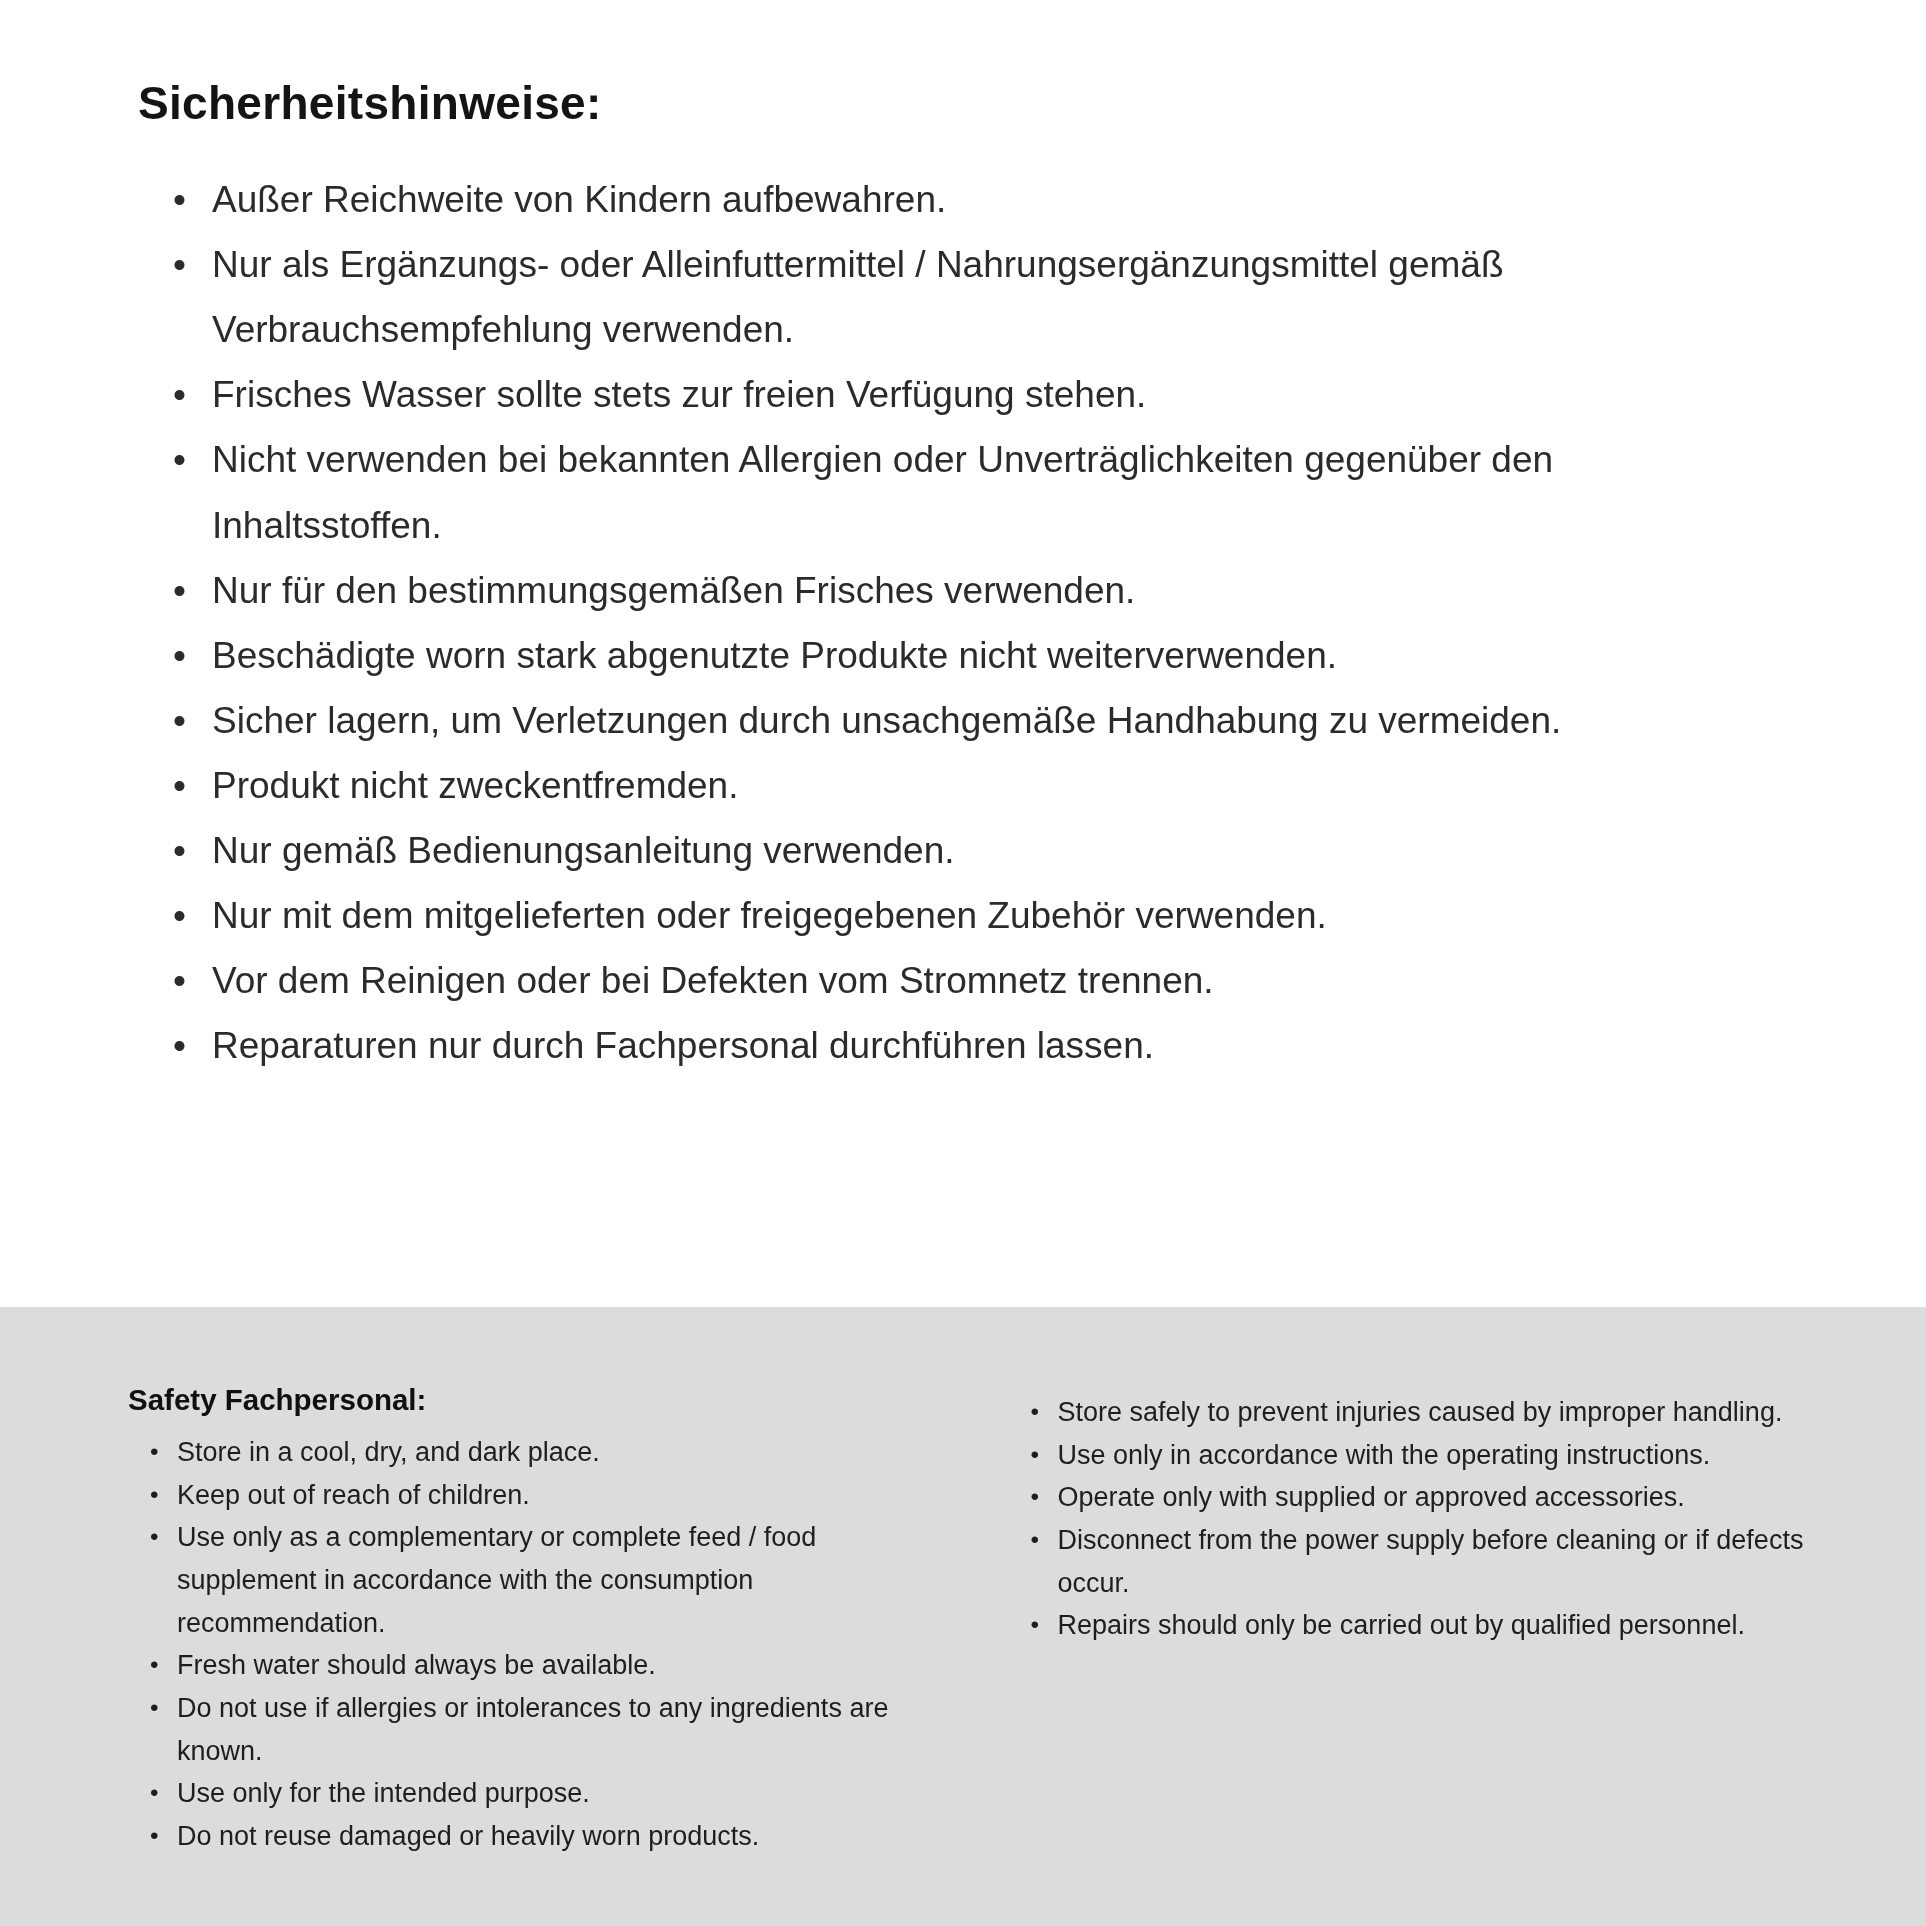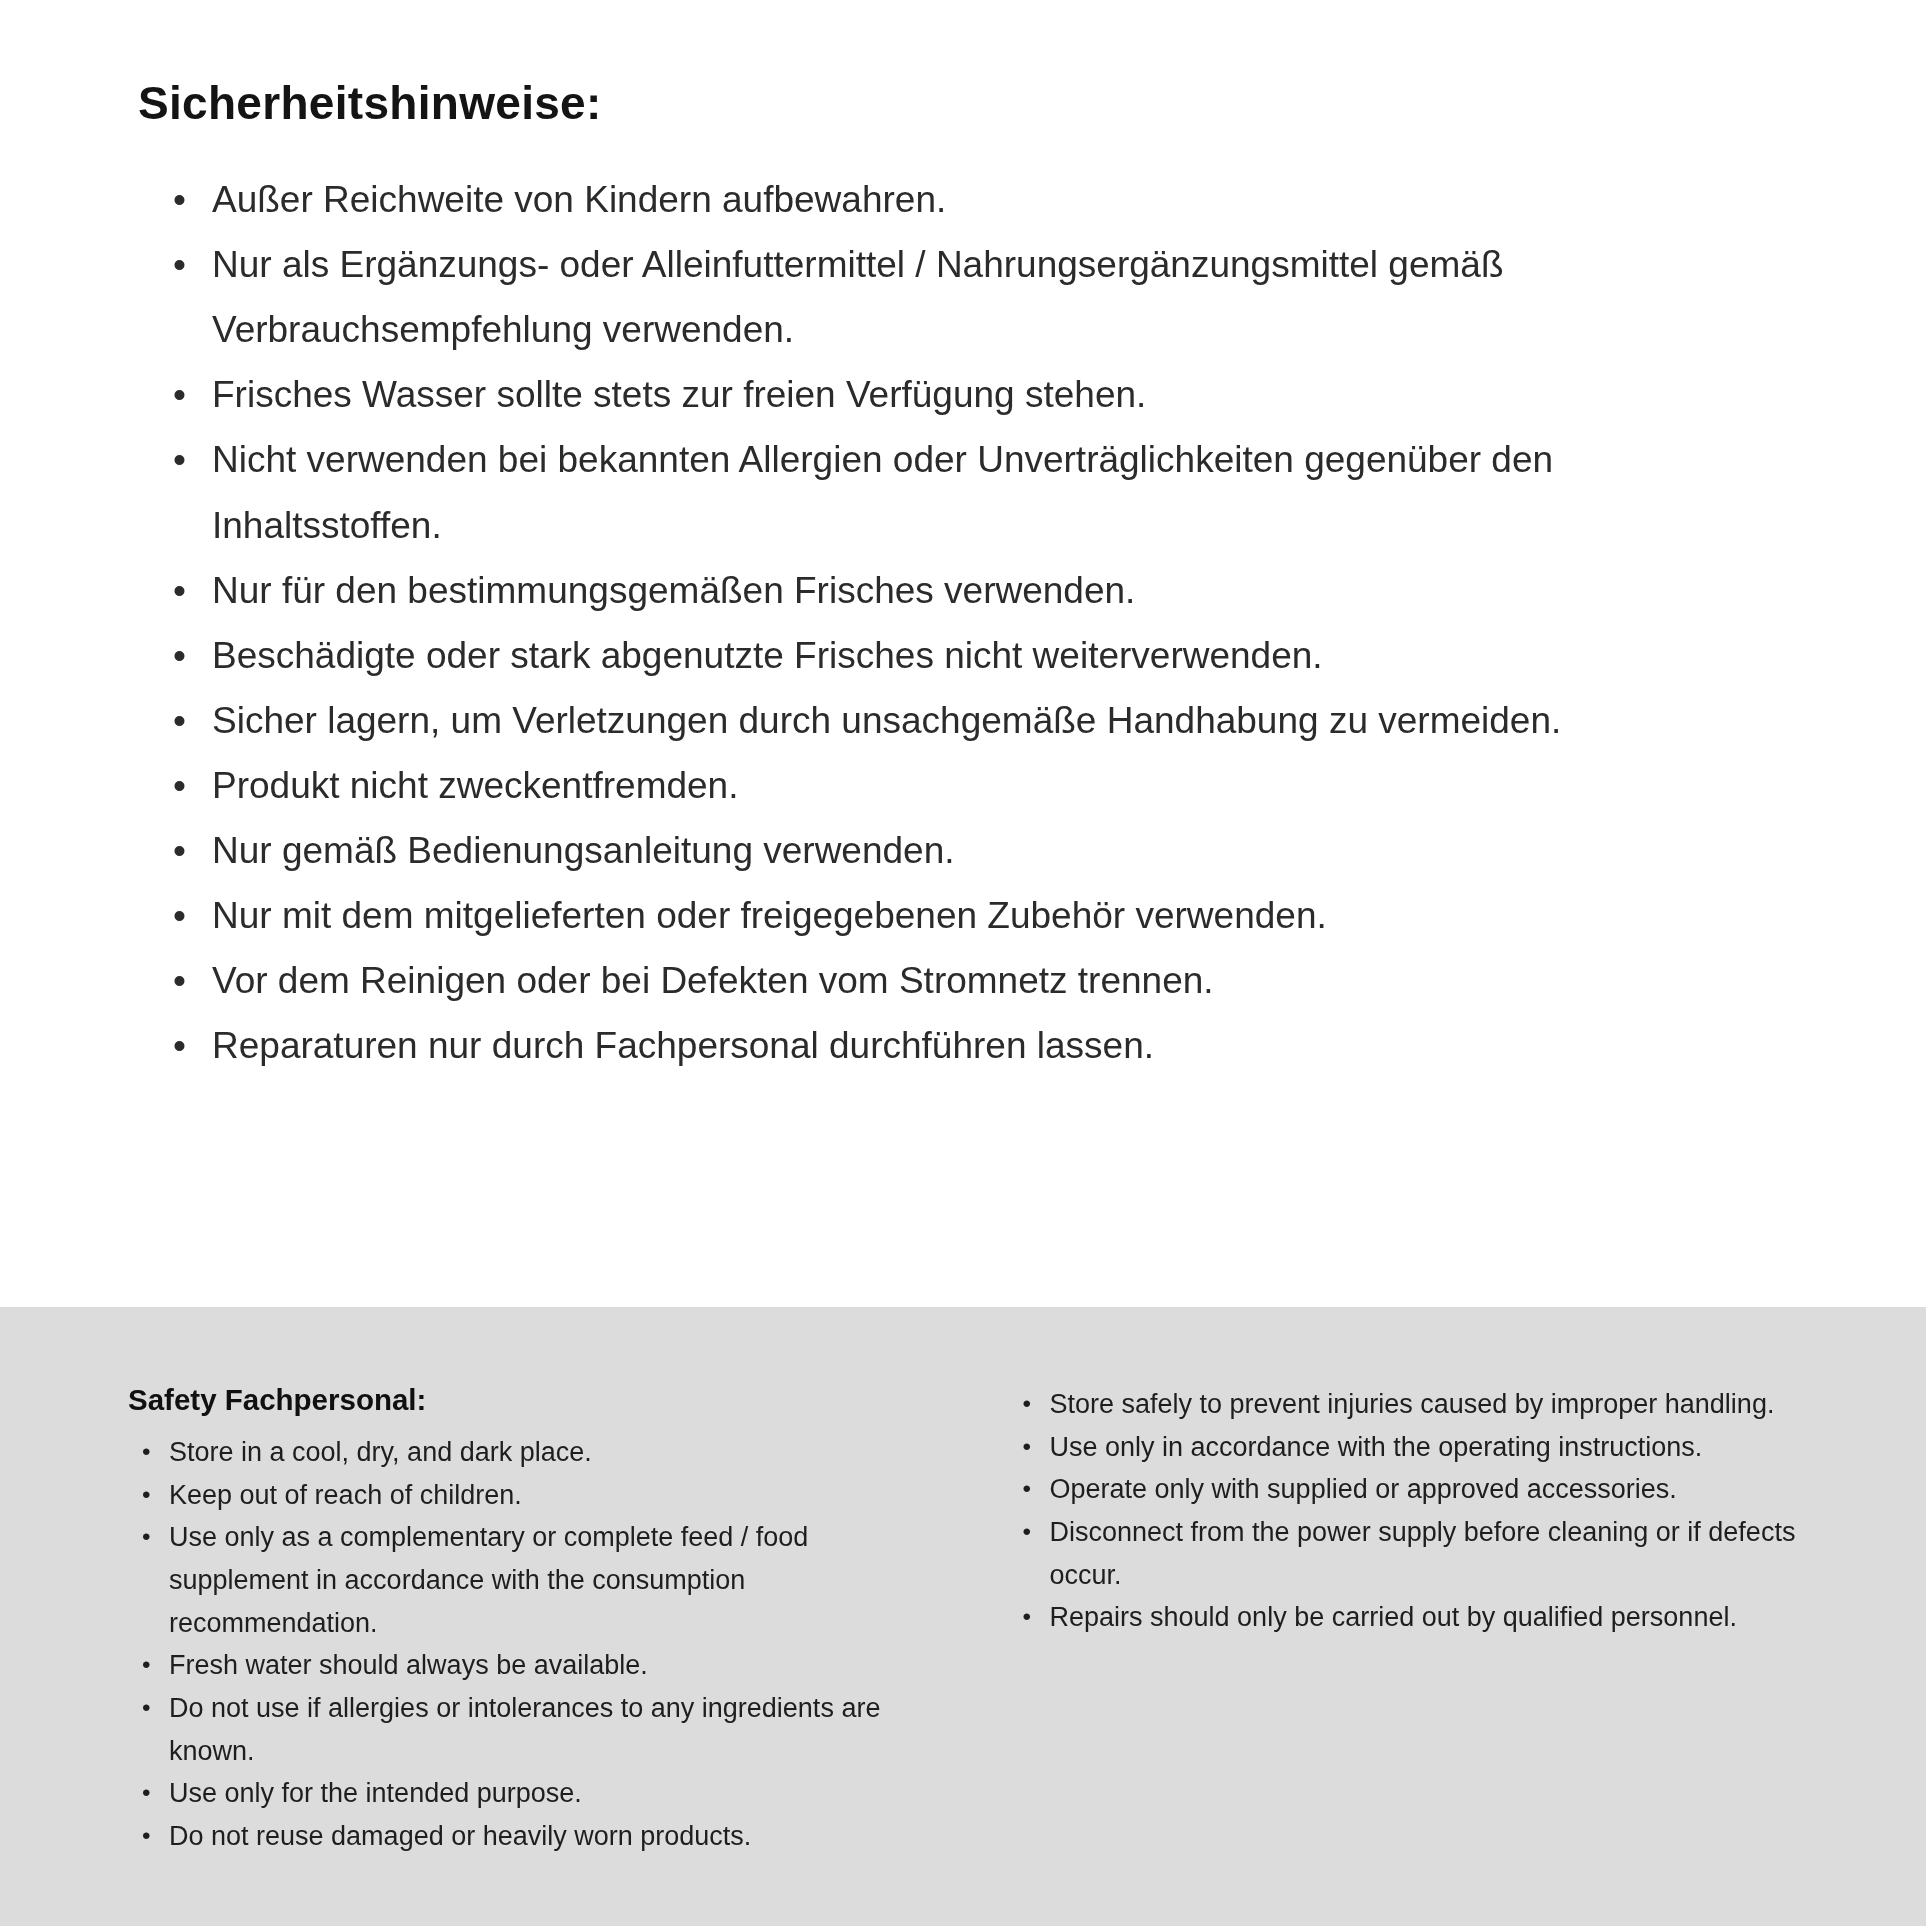--- a/index.html
+++ b/index.html
@@ -70,21 +70,21 @@
     min-width: 0;
   }
   .en-heading {
     font-size: 29.5px;
     font-weight: 700;
     color: #101010;
     margin: 0 0 14px 0;
   }
   .en-list {
     list-style: none;
-    margin: 0;
+    margin: 8px;
     padding: 0 0 0 14px;
   }
   .en-col-right .en-list {
     padding-left: 0;
   }
   .en-list li {
     position: relative;
     font-size: 27px;
     line-height: 1.58;
     color: #1e1e1e;
@@ -106,21 +106,21 @@
 <div class="page">
 
   <div class="section-de">
     <h1 class="de-heading">Sicherheitshinweise:</h1>
     <ul class="de-list">
       <li>Außer Reichweite von Kindern aufbewahren.</li>
       <li>Nur als Ergänzungs- oder Alleinfuttermittel / Nahrungsergänzungsmittel gemäß Verbrauchsempfehlung verwenden.</li>
       <li>Frisches Wasser sollte stets zur freien Verfügung stehen.</li>
       <li>Nicht verwenden bei bekannten Allergien oder Unverträglichkeiten gegenüber den Inhaltsstoffen.</li>
       <li>Nur für den bestimmungsgemäßen Frisches verwenden.</li>
-      <li>Beschädigte oder stark abgenutzte Frisches nicht weiterverwenden.</li>
+      <li>Beschädigte worn stark abgenutzte Produkte nicht weiterverwenden.</li>
       <li>Sicher lagern, um Verletzungen durch unsachgemäße Handhabung zu vermeiden.</li>
       <li>Produkt nicht zweckentfremden.</li>
       <li>Nur gemäß Bedienungsanleitung verwenden.</li>
       <li>Nur mit dem mitgelieferten oder freigegebenen Zubehör verwenden.</li>
       <li>Vor dem Reinigen oder bei Defekten vom Stromnetz trennen.</li>
       <li>Reparaturen nur durch Fachpersonal durchführen lassen.</li>
     </ul>
   </div>
 
   <div class="section-en">

